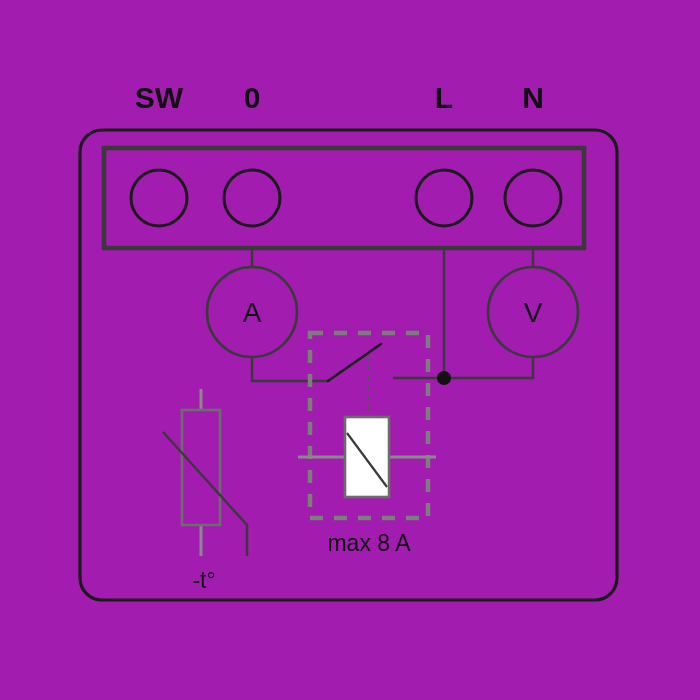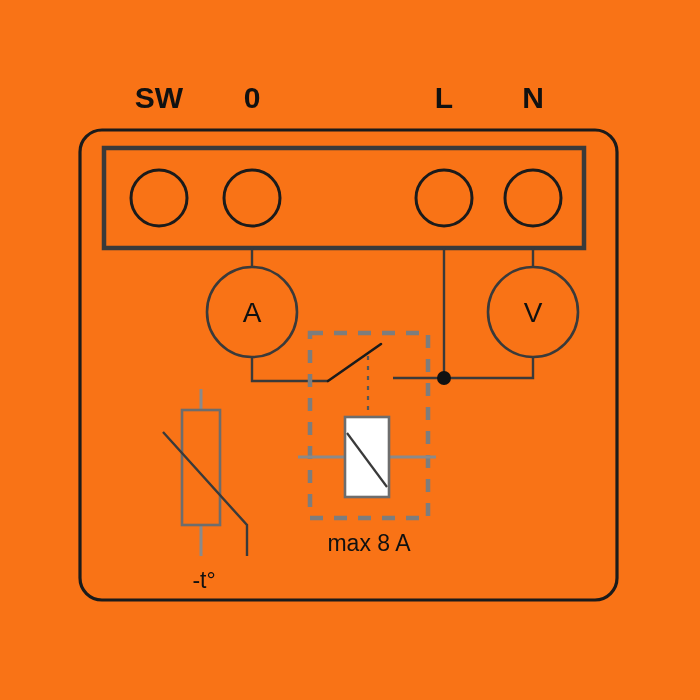--- a/index.html
+++ b/index.html
@@ -10,21 +10,21 @@
   body {
     width: 700px;
     height: 700px;
     font-family: "Liberation Sans", sans-serif;
     overflow: hidden;
   }
   #diagram-root {
     position: relative;
     width: 700px;
     height: 700px;
-    background: #f97316;
+    background: #a21caf;
   }
   svg.schematic {
     display: block;
     width: 700px;
     height: 700px;
   }
   .term-label {
     font-family: "Liberation Sans", sans-serif;
     font-size: 30px;
     font-weight: bold;

